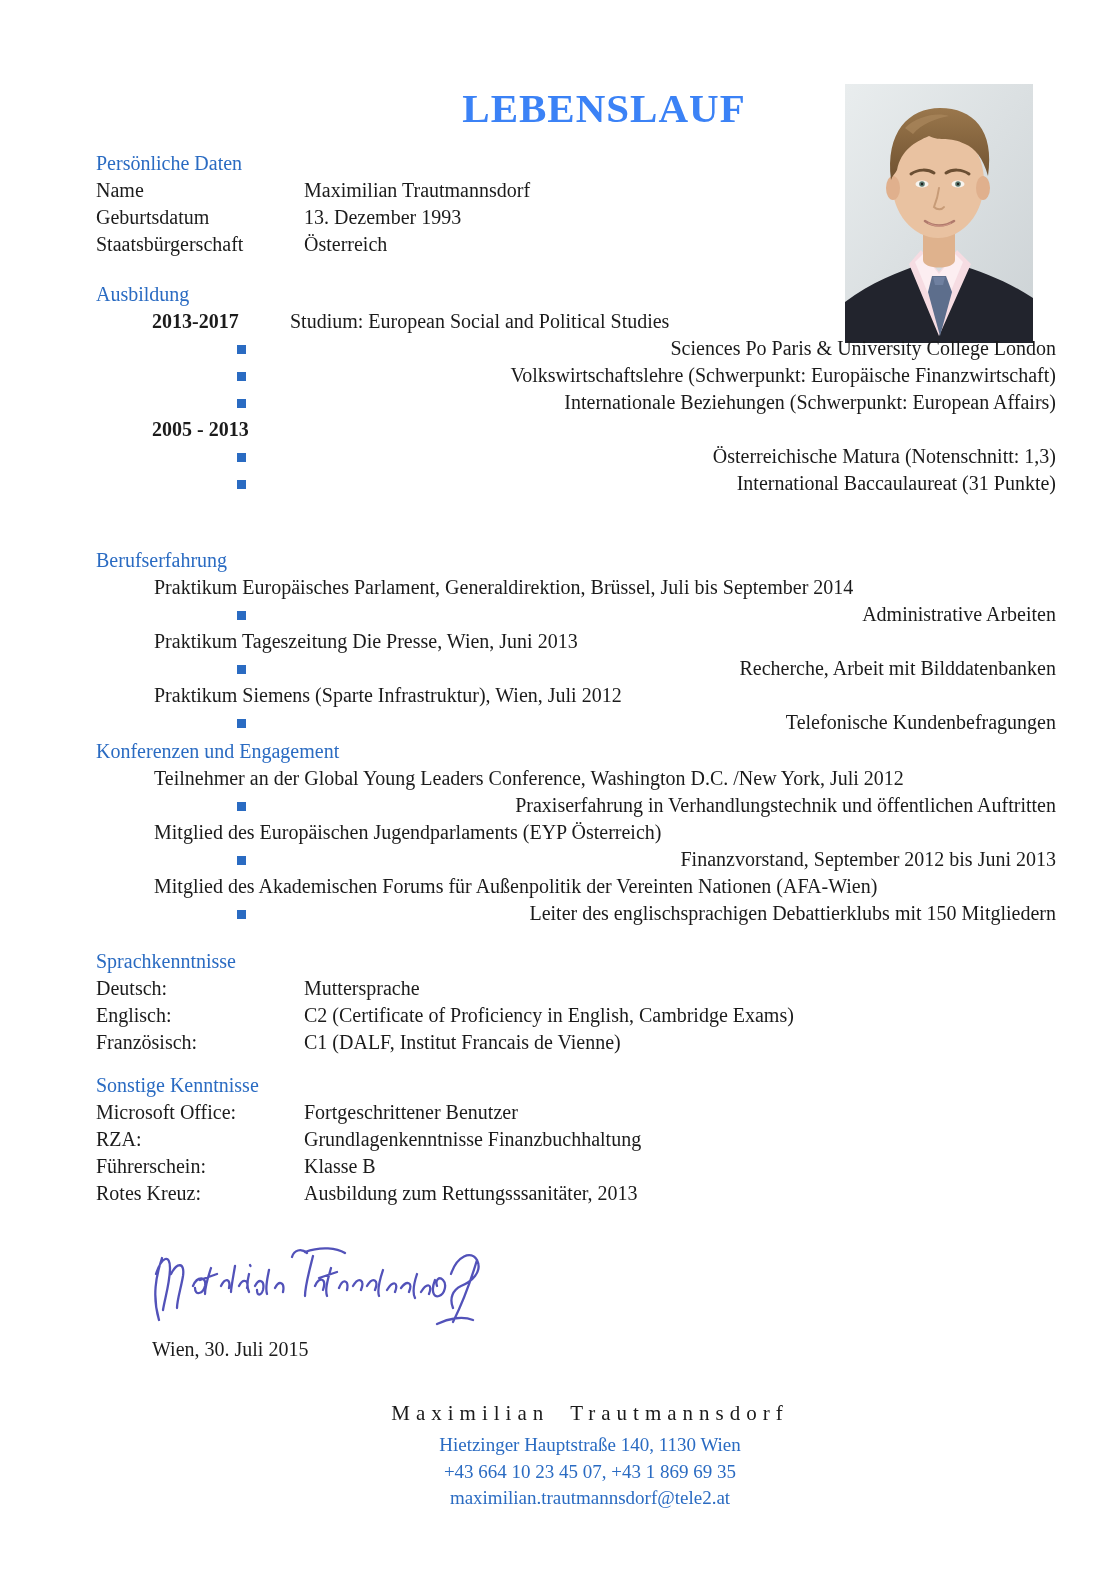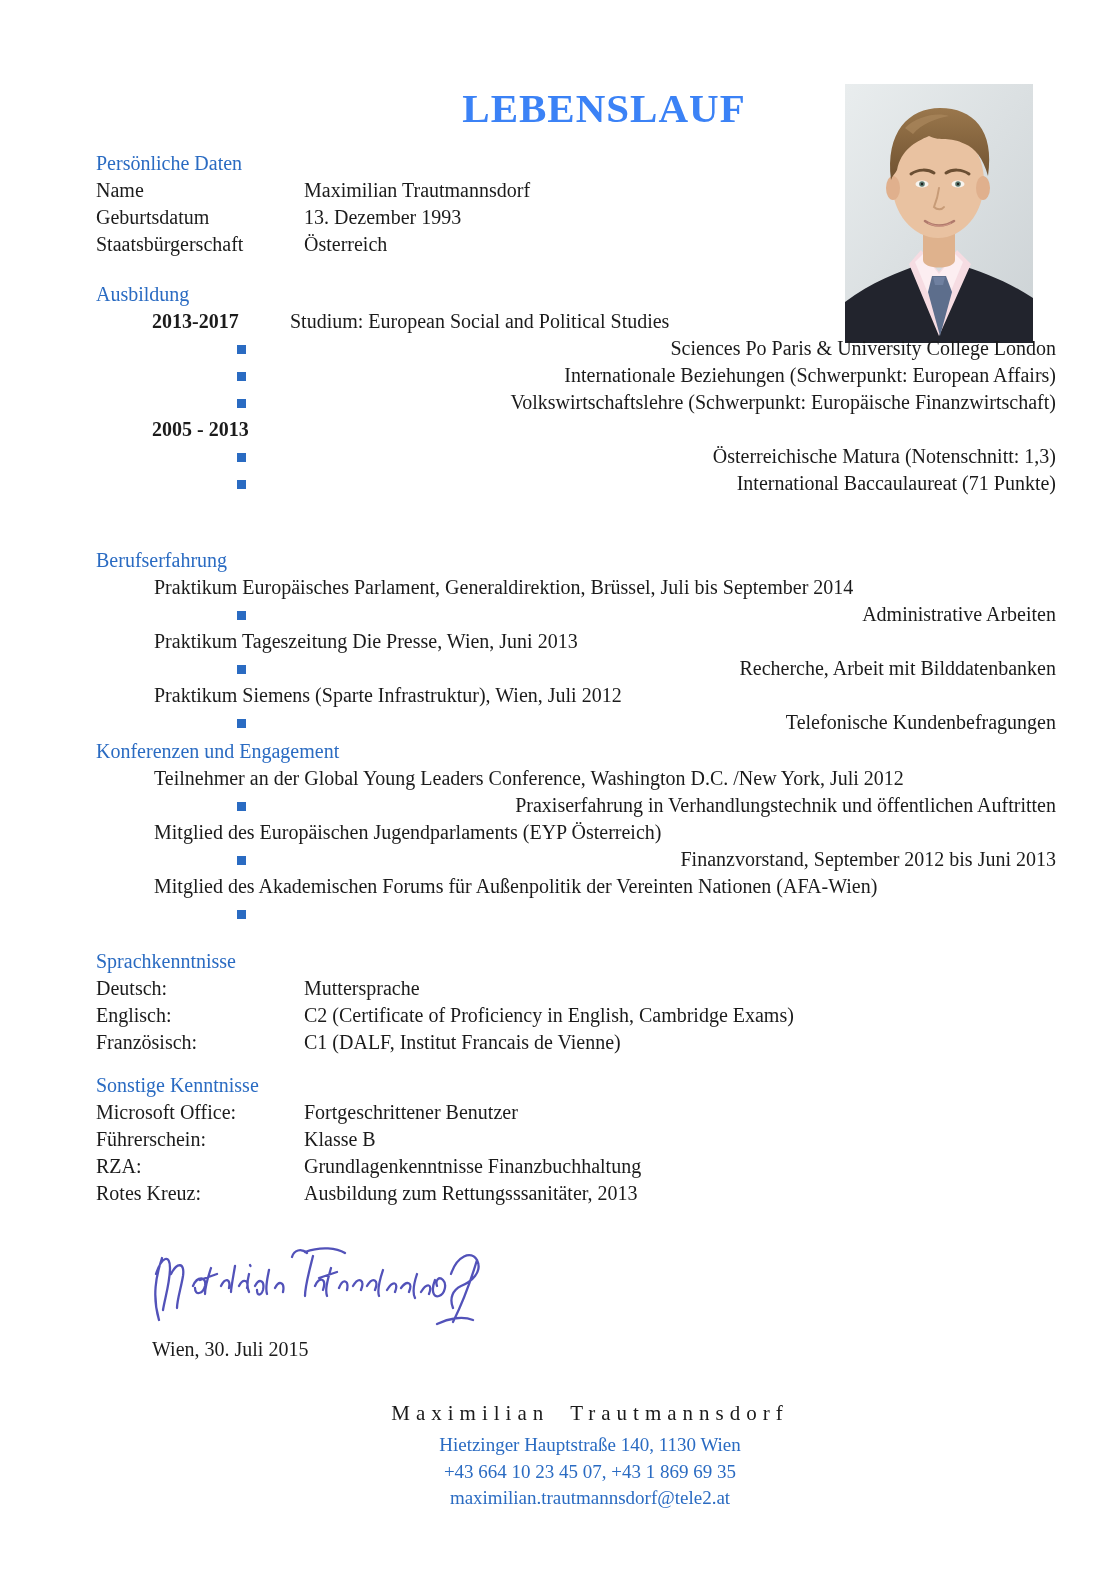--- a/index.html
+++ b/index.html
@@ -124,37 +124,37 @@
     <div class="edu-head">
       <div class="edu-period">2013-2017</div>
       <div class="edu-title">Studium: European Social and Political Studies</div>
     </div>
     <div class="bullet-row">
       <span class="bullet-marker"></span>
       <span>Sciences Po Paris &amp; University College London</span>
     </div>
     <div class="bullet-row">
       <span class="bullet-marker"></span>
+      <span>Volkswirtschaftslehre (Schwerpunkt: Europäische Finanzwirtschaft)</span>
+    </div>
+    <div class="bullet-row">
+      <span class="bullet-marker"></span>
       <span>Internationale Beziehungen (Schwerpunkt: European Affairs)</span>
-    </div>
-    <div class="bullet-row">
-      <span class="bullet-marker"></span>
-      <span>Volkswirtschaftslehre (Schwerpunkt: Europäische Finanzwirtschaft)</span>
     </div>
 
     <div class="edu-head">
       <div class="edu-period">2005 - 2013</div>
     </div>
     <div class="bullet-row">
       <span class="bullet-marker"></span>
       <span>Österreichische Matura (Notenschnitt: 1,3)</span>
     </div>
     <div class="bullet-row">
       <span class="bullet-marker"></span>
-      <span>International Baccaulaureat (71 Punkte)</span>
+      <span>International Baccaulaureat (31 Punkte)</span>
     </div>
   </div>
 
   <div class="section" style="top:547px">
     <div class="sec-heading">Berufserfahrung</div>
 
     <div class="entry-head">
       <span>Praktikum </span><span class="entry-bold">Europäisches Parlament,</span><span> Generaldirektion, Brüssel, Juli bis September 2014</span>
     </div>
     <div class="bullet-row">
@@ -190,20 +190,21 @@
 
     <div class="entry-head">Mitglied des Europäischen Jugendparlaments (EYP Österreich)</div>
     <div class="bullet-row">
       <span class="bullet-marker"></span>
       <span>Finanzvorstand, September 2012 bis Juni 2013</span>
     </div>
 
     <div class="entry-head">Mitglied des Akademischen Forums für Außenpolitik der Vereinten Nationen (AFA-Wien)</div>
     <div class="bullet-row">
       <span class="bullet-marker"></span>
+      <span>Leiter des englischsprachigen Debattierklubs mit 150 Mitgliedern</span>
     </div>
   </div>
 
   <div class="section" style="top:948px">
     <div class="sec-heading">Sprachkenntnisse</div>
     <div class="kv-row">
       <div class="kv-label">Deutsch:</div>
       <div class="kv-value">Muttersprache</div>
     </div>
     <div class="kv-row">
@@ -216,26 +217,26 @@
     </div>
   </div>
 
   <div class="section" style="top:1072px">
     <div class="sec-heading">Sonstige Kenntnisse</div>
     <div class="kv-row">
       <div class="kv-label">Microsoft Office:</div>
       <div class="kv-value">Fortgeschrittener Benutzer</div>
     </div>
     <div class="kv-row">
+      <div class="kv-label">RZA:</div>
+      <div class="kv-value">Grundlagenkenntnisse Finanzbuchhaltung</div>
+    </div>
+    <div class="kv-row">
       <div class="kv-label">Führerschein:</div>
       <div class="kv-value">Klasse B</div>
-    </div>
-    <div class="kv-row">
-      <div class="kv-label">RZA:</div>
-      <div class="kv-value">Grundlagenkenntnisse Finanzbuchhaltung</div>
     </div>
     <div class="kv-row">
       <div class="kv-label">Rotes Kreuz:</div>
       <div class="kv-value">Ausbildung zum Rettungsssanitäter, 2013</div>
     </div>
   </div>
 
   <div class="signature-box">
     <svg width="356" height="100" viewBox="0 0 356 100">
       <g stroke="#4444b4" stroke-width="2.3" fill="none" stroke-linecap="round" stroke-linejoin="round" opacity="0.92">

